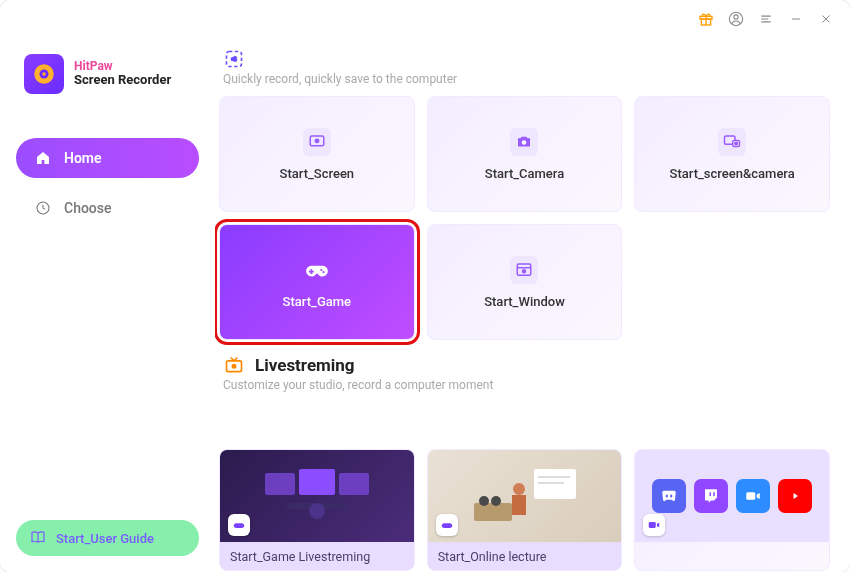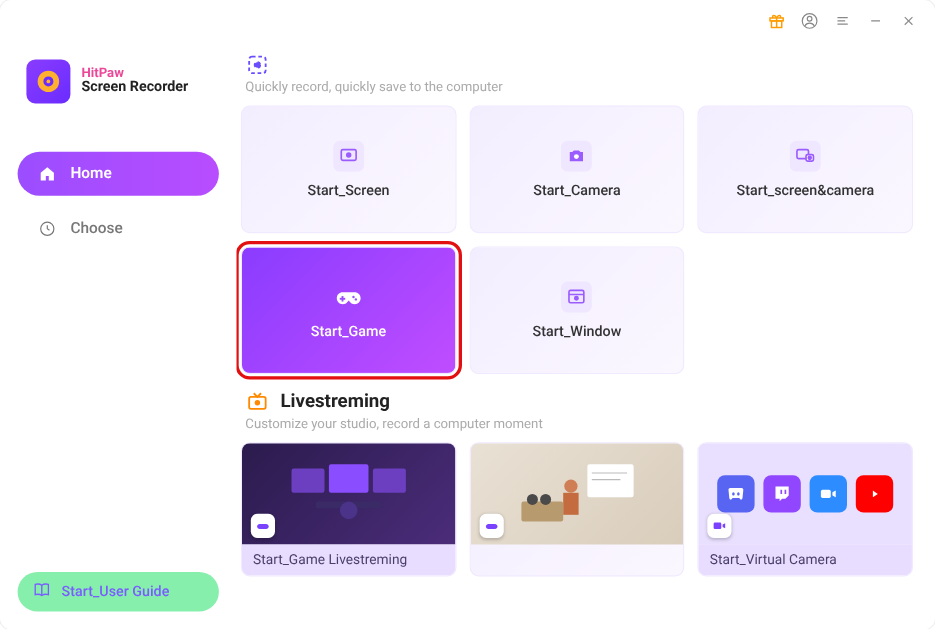--- a/index.html
+++ b/index.html
@@ -37,21 +37,21 @@
 .card { height: 116px; border-radius: 8px; background: linear-gradient(135deg,#f3eeff 0%,#fbf7ff 100%); border: 1px solid #f0e9ff; display: flex; flex-direction: column; align-items: center; justify-content: center; gap: 10px; cursor: pointer; font-size: 13px; color: #333; font-weight: 500; }
 .card .card-icon { width: 28px; height: 28px; border-radius: 6px; background: #a066ff; display: flex; align-items: center; justify-content: center; color: #fff; }
 .card .card-icon.light { background: #efe6ff; color: #9b5cff; }
 .card.selected { background: linear-gradient(135deg,#8a3cff 0%, #c04dff 100%); color: #fff; }
 .card.selected .card-icon { background: rgba(255,255,255,0); }
 .card-wrap { position: relative; }
 .card-wrap.highlighted { outline: 3px solid #e21010; outline-offset: 2px; border-radius: 8px; }
 
 .section2 { margin-top: 14px; }
 .live-grid { display: grid; grid-template-columns: repeat(3, 1fr); gap: 12px; }
-.live-card { border-radius: 8px; overflow: hidden; background: linear-gradient(135deg,#f3eeff 0%,#fbf7ff 100%); border: 1px solid #f0e9ff; cursor: pointer; position: relative; }
+.live-card { border-radius: 8px; overflow: hidden; background: linear-gradient(135deg,#f3eeff 0%,#fbf7ff 100%); border: 1px solid #f0e9ff; cursor: pointer; position: relative; margin-top: 47px; }
 .live-thumb { height: 92px; display: flex; align-items: center; justify-content: center; gap: 8px; }
 .live-thumb .app-icon { width: 34px; height: 34px; border-radius: 7px; display: flex; align-items: center; justify-content: center; color:#fff; font-size:16px; }
 .live-thumb.scene-gamer { background: linear-gradient(135deg,#2b1b4d,#4b2c7a); }
 .live-thumb.scene-lecture { background: linear-gradient(135deg,#e9e1d5,#d9cdbb); }
 .live-thumb.scene-virtual { background: #e9e0ff; }
 .small-badge { position: absolute; left: 8px; bottom: 34px; width: 22px; height: 22px; border-radius: 6px; background: #fff; display:flex;align-items:center;justify-content:center; color:#7a42ff; font-size:12px; box-shadow:0 1px 3px rgba(0,0,0,.2);}
 .live-label { height: 28px; display: flex; align-items: center; padding: 0 10px; font-size: 12.5px; color: #4a3f6a; background: #e8dcff; }
 
 .ds { background:#5865F2 } .tw { background:#9146FF } .zm { background:#2D8CFF } .yt { background:#FF0000 }
 </style>
@@ -265,20 +265,21 @@
                 <rect x="10" y="42" width="38" height="18" rx="2" fill="#b89a6f"></rect>
                 <circle cx="20" cy="40" r="5" fill="#4a4a4a"></circle>
                 <circle cx="32" cy="40" r="5" fill="#4a4a4a"></circle>
               </svg>
           </div>
           <div class="small-badge">
             <svg width="14" height="14" viewBox="0 0 24 24" fill="currentColor">
                 <path d="M7 9h10c2.2 0 4 1.8 4 4s-1.8 4-4 4H7c-2.2 0-4-1.8-4-4s1.8-4 4-4z"></path>
               </svg>
           </div>
+          <div class="live-label">Start_Online lecture</div>
         </div>
 
         <div class="live-card">
           <div class="live-thumb scene-virtual">
             <span class="app-icon ds">
                 <svg width="18" height="18" viewBox="0 0 24 24" fill="#fff">
                   <path d="M9 10c-.8 0-1.5.9-1.5 2s.7 2 1.5 2 1.5-.9 1.5-2-.7-2-1.5-2zm6 0c-.8 0-1.5.9-1.5 2s.7 2 1.5 2 1.5-.9 1.5-2-.7-2-1.5-2zM5 5h14c1 0 2 1 2 2l-1 10c0 1-1 2-2 2l-2-2H8l-2 2c-1 0-2-1-2-2L3 7c0-1 1-2 2-2z"></path>
                 </svg>
               </span>
             <span class="app-icon tw">
@@ -298,18 +299,17 @@
                   <path d="M10 8l6 4-6 4z"></path>
                 </svg>
               </span>
           </div>
           <div class="small-badge">
             <svg width="14" height="14" viewBox="0 0 24 24" fill="currentColor">
                 <rect x="3" y="7" width="12" height="10" rx="2"></rect>
                 <path d="M17 10l4-2v8l-4-2z"></path>
               </svg>
           </div>
-          <div class="live-label">Start_Virtual Camera</div>
         </div>
       </div>
     </div>
   </div>
 </div>
 
 </body></html>

